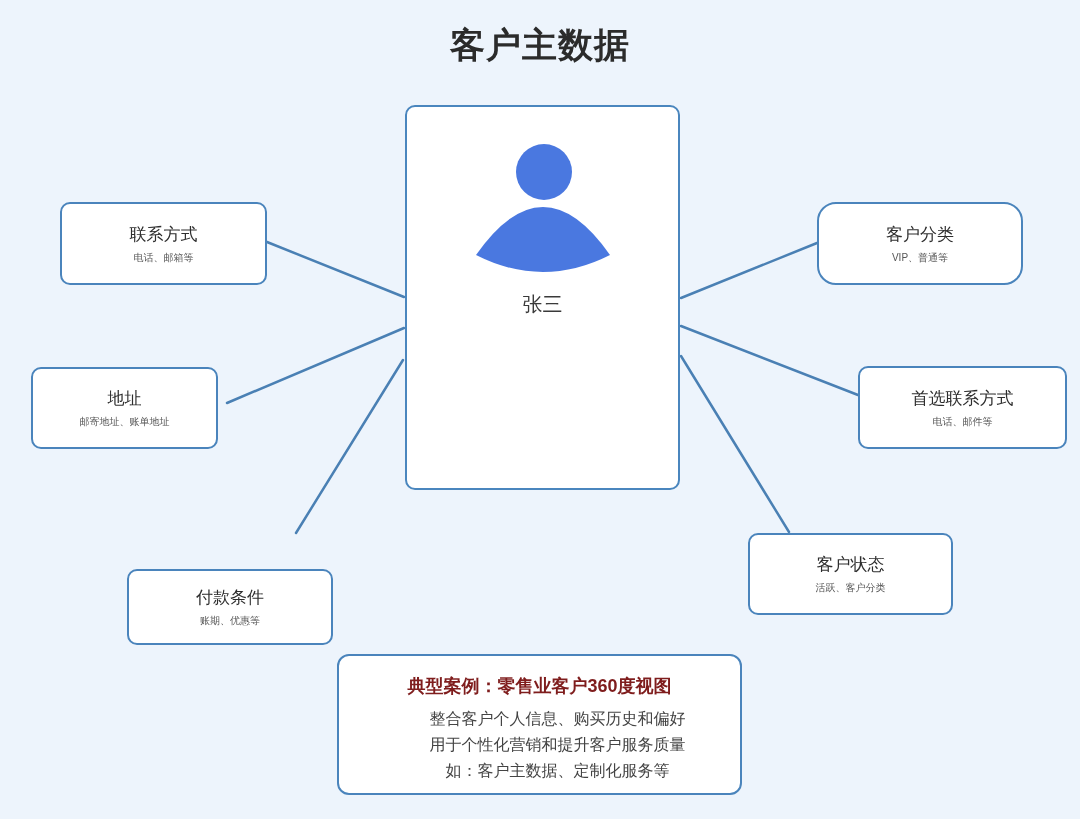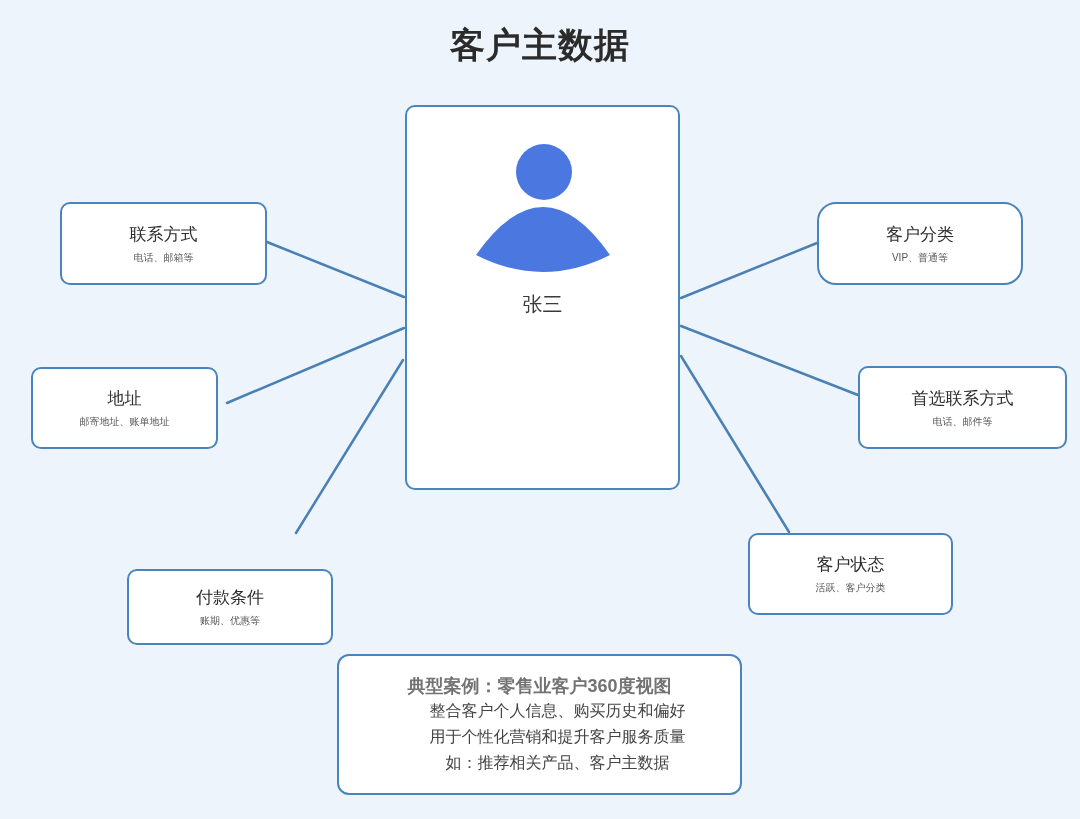--- a/index.html
+++ b/index.html
@@ -68,23 +68,23 @@
     position: absolute; left: 337px; top: 654px;
     width: 405px; height: 141px;
     background: #ffffff;
     border: 2.5px solid #4a84bc;
     border-radius: 12px;
     box-sizing: border-box;
     text-align: center;
   }
   .case-title {
     margin-top: 18px;
-    font-size: 18px; font-weight: bold; color: #737373;
+    font-size: 18px; font-weight: bold; color: #7f1d1d;
   }
-  .case-lines { margin-top: 0; padding-left: 36px; }
+  .case-lines { margin-top: 8px; padding-left: 36px; }
   .case-line { font-size: 16px; color: #444444; line-height: 26px; }
 </style>
 </head>
 <body>
 
 <div class="canvas">
 
   <svg class="connectors" viewBox="0 0 1080 819">
     <line x1="267" y1="242" x2="404" y2="297" stroke-width="2.5" stroke-linecap="round" stroke="#4a80b4"></line>
     <line x1="227" y1="403" x2="404" y2="328" stroke-width="2.5" stroke-linecap="round" stroke="#4a80b4"></line>
@@ -132,17 +132,17 @@
   <div class="node node-status">
     <div class="node-title">客户状态</div>
     <div class="node-subtitle">活跃、客户分类</div>
   </div>
 
   <div class="case-box">
     <div class="case-title">典型案例：零售业客户360度视图</div>
     <div class="case-lines">
       <div class="case-line">整合客户个人信息、购买历史和偏好</div>
       <div class="case-line">用于个性化营销和提升客户服务质量</div>
-      <div class="case-line">如：推荐相关产品、客户主数据</div>
+      <div class="case-line">如：客户主数据、定制化服务等</div>
     </div>
   </div>
 
 </div>
 
 </body></html>

